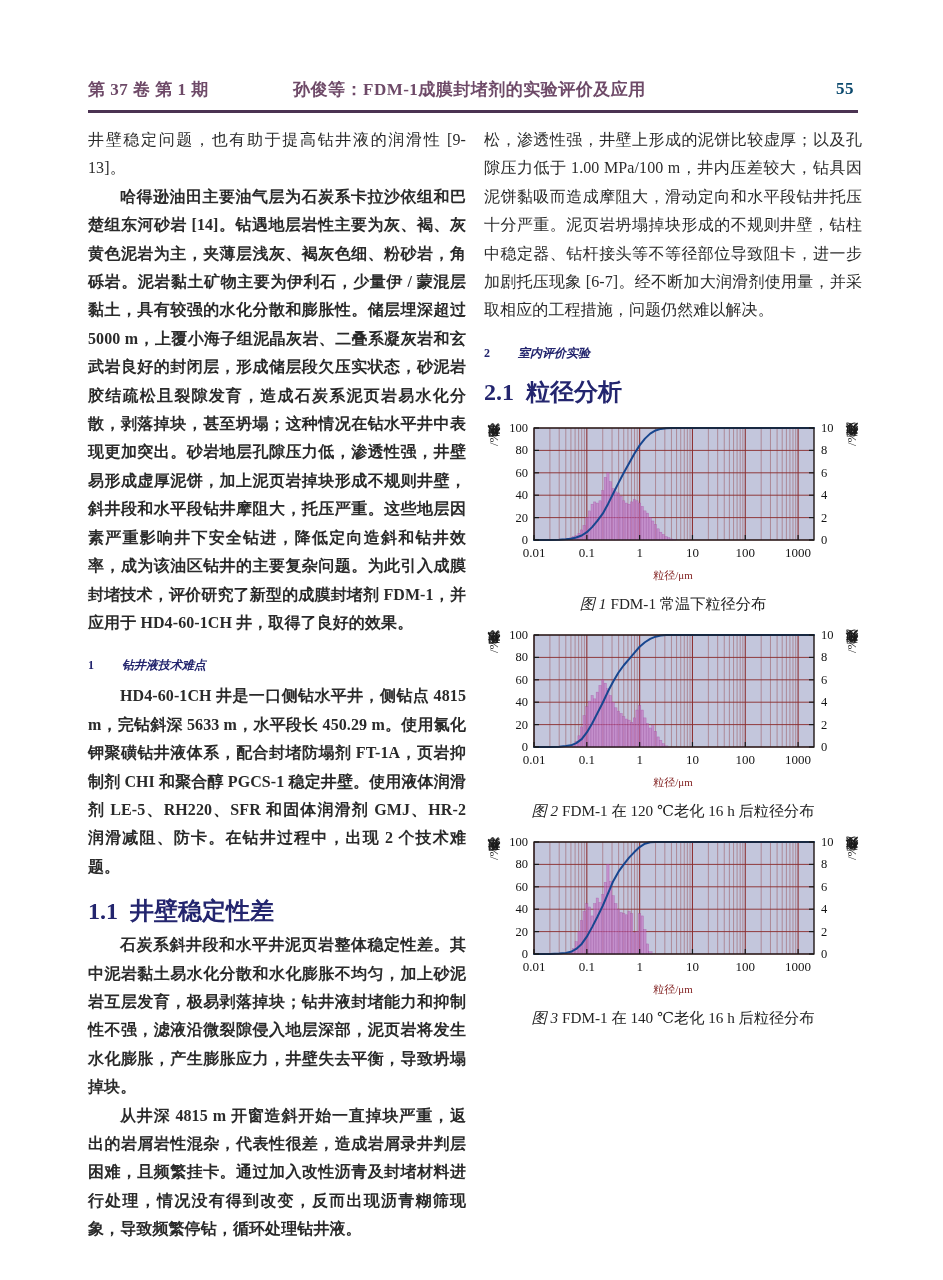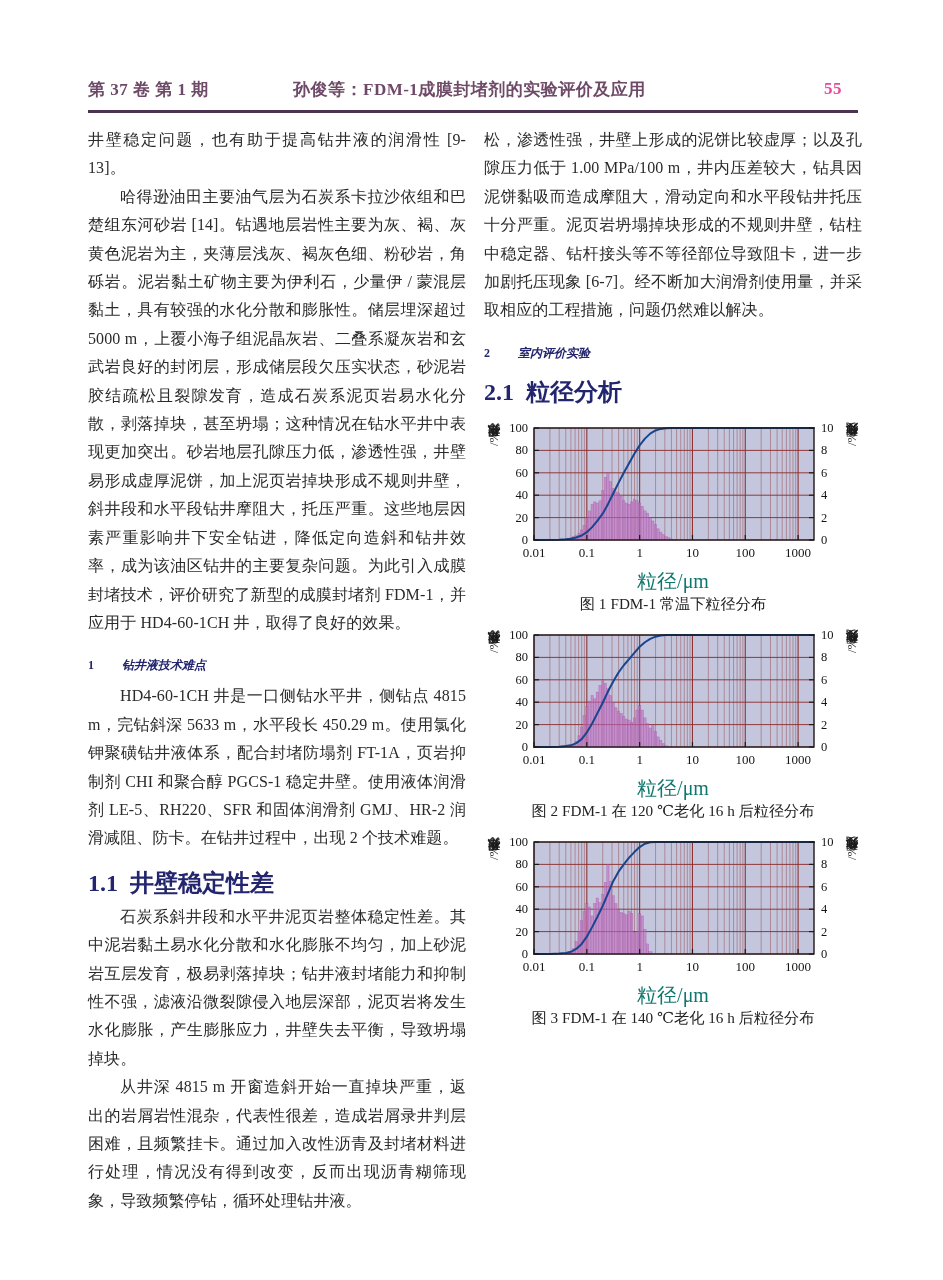--- a/index.html
+++ b/index.html
@@ -11,71 +11,71 @@
   }
   .page{position:absolute;left:0;top:0;width:943px;height:1280px;padding-left:14px;}
 
   
   .runhead{
     position:absolute;left:88px;top:78px;width:770px;height:34px;
     color:#6e4a68;font-weight:bold;font-size:17px;letter-spacing:.5px;
   }
   .runhead .vol{position:absolute;left:0;top:0;white-space:nowrap;}
   .runhead .ttl{position:absolute;left:205px;top:0;white-space:nowrap;}
-  .runhead .pg{position:absolute;right:16px;top:1px;font-weight:bold;color:#ec4899;}
+  .runhead .pg{position:absolute;right:4px;top:1px;font-weight:bold;color:#0c4a6e;}
   .rule{
     position:absolute;left:88px;top:110px;width:770px;height:3px;
     background:#4b3352;
   }
 
   
   .col{position:absolute;top:126px;width:378px;}
   .col-left{left:88px;}
   .col-right{left:484px;}
 
   p.body{
     margin:0 0 0 0;
     font-size:16px;line-height:28.4px;
     text-align:justify;text-justify:inter-ideograph;
     letter-spacing:.1px;
   }
-  p.indent{text-indent:2em;}
+  p.indent{text-indent:2em;font-weight:bold;}
 
   h2.sec{
     margin:20px 0 8px 0;
     font-size:12px;color:#23256e;font-weight:bold;font-style:italic;
     font-family:"Liberation Serif","DejaVu Serif",serif;
   }
   h2.sec .num{display:inline-block;width:34px;font-style:normal;}
   h3.sub{
     margin:14px 0 4px 0;
     font-size:24px;color:#23256e;font-weight:bold;
   }
   h3.sub .num{display:inline-block;width:42px;}
 
   
   .figure{position:relative;width:378px;margin-top:10px;}
   .figcap{
     text-align:center;font-size:15.2px;margin-top:4px;color:#232323;
     white-space:nowrap;
   }
-  .figcap .lbl{font-weight:normal;margin-right:4px;}
+  .figcap .lbl{font-weight:normal;margin-right:4px;font-style:italic;}
 
   .chartwrap{position:relative;width:378px;height:172px;}
   .chartwrap svg{display:block;}
   .ylab,.ylab2{
     position:absolute;font-size:12.6px;color:#1b1b1b;
     writing-mode:vertical-rl;text-orientation:mixed;
     letter-spacing:0px;white-space:nowrap;
   }
   .ylab{left:2px;top:14px;transform:rotate(180deg);}
   .ylab2{right:1px;top:14px;transform:rotate(180deg);}
   .xlab{
     position:absolute;left:0;width:378px;text-align:center;
-    font-size:20px;color:#0f766e;
+    font-size:11px;color:#7f1d1d;
   }
 </style>
 </head>
 <body>
 
 <div class="page">
 
   <div class="runhead">
     <span class="vol">第 37 卷 第 1 期</span>
     <span class="ttl">孙俊等：FDM-1成膜封堵剂的实验评价及应用</span>

